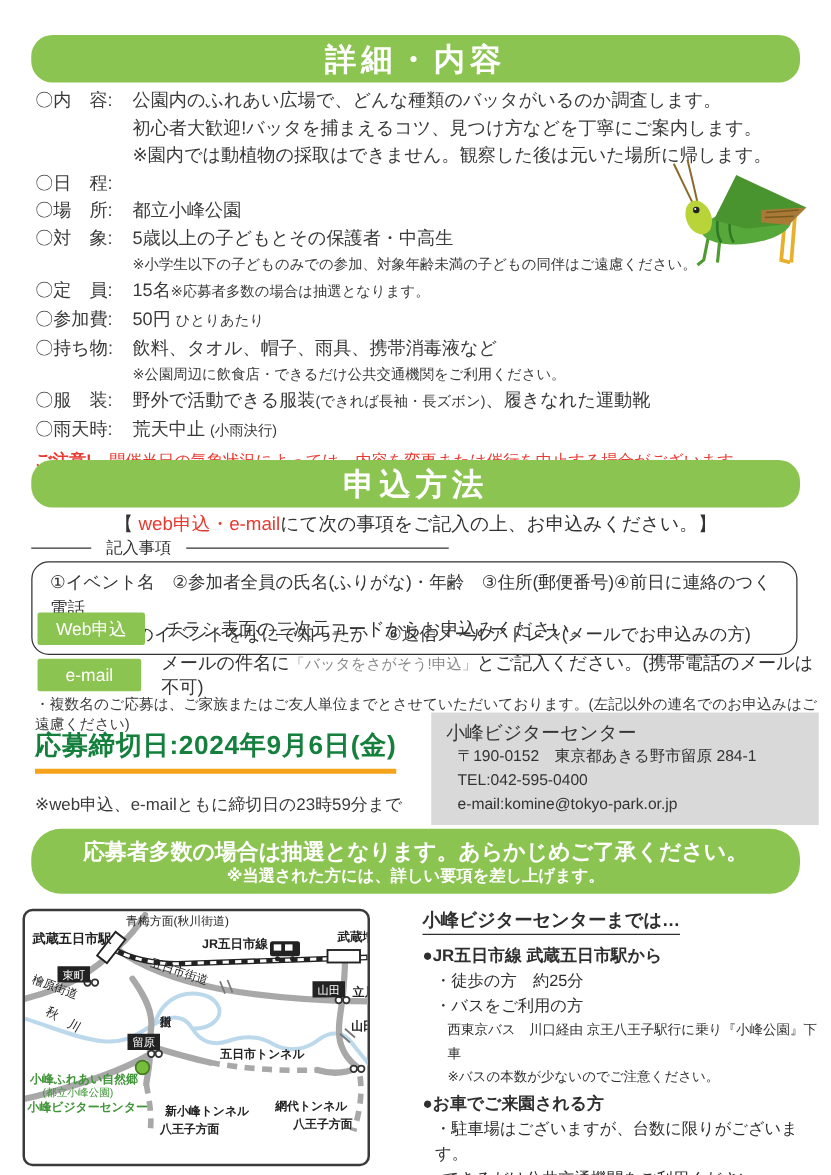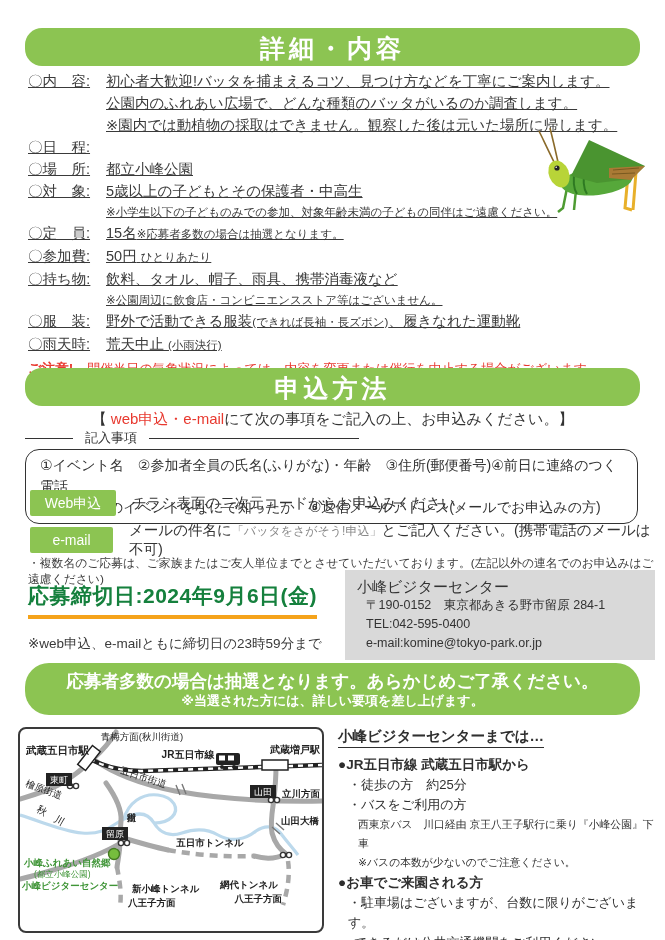--- a/index.html
+++ b/index.html
@@ -5,21 +5,21 @@
   html,body{margin:0;padding:0;background:#fff;}
   .page{position:relative;width:665px;height:940px;background:#fff;overflow:hidden;
         font-family:"Liberation Sans","DejaVu Sans",sans-serif;color:#3a3a3a;}
   
   .ghdr{position:absolute;left:25px;width:615px;height:38px;background:#8cc452;border-radius:17px;
         color:#fff;font-size:25px;font-weight:bold;text-align:center;line-height:40px;letter-spacing:4px;}
   #hdr-details{top:28px;}
   #hdr-apply{top:368px;}
   
   .details{position:absolute;top:70px;left:28px;width:612px;font-size:14.5px;}
-  .drow{display:flex;text-decoration:underline;}
+  .drow{display:flex;}
   .dlabel{flex:0 0 78px;line-height:22px;white-space:pre;}
   .dval{flex:1;}
   .dline{line-height:22px;}
   .dnote{font-size:11.5px;line-height:20px;}
   .inote{font-size:11.5px;}
   .notice{margin-top:3px;color:#e8392f;font-size:13px;line-height:20px;}
   .notice b{margin-right:14px;font-size:13.5px;}
   
   .bug{position:absolute;left:537px;top:126px;}
   
@@ -47,21 +47,21 @@
   .contact{position:absolute;top:570px;left:345px;width:310px;height:90px;background:#d9d9d9;
            padding:8px 12px;box-sizing:border-box;color:#333;}
   .c-name{font-size:15px;line-height:18px;}
   .c-line{font-size:12.5px;line-height:19px;margin-left:9px;}
   
   .banner{position:absolute;top:663px;left:25px;width:615px;height:52px;background:#8cc452;border-radius:24px;
           color:#fff;text-align:center;padding-top:7px;box-sizing:border-box;}
   .b1{font-size:17.5px;font-weight:bold;line-height:22px;text-align:center;}
   .b2{font-size:13px;font-weight:bold;line-height:18px;}
   
-  .mapbox{position:absolute;top:727px;left:18px;width:306px;height:206px;border:2px solid #3a3a3a;
+  .mapbox{position:absolute;top:727px;left:18px;width:278px;height:206px;border:2px solid #3a3a3a;
           border-radius:8px;box-sizing:border-box;background:#fff;overflow:hidden;}
   
   .access{position:absolute;top:727px;left:338px;width:324px;color:#2f2f2f;}
   .a-title{display:inline-block;font-size:14.5px;font-weight:bold;border-bottom:1.5px solid #2f2f2f;
            padding-bottom:1px;margin-bottom:6px;}
   .a-b{font-weight:bold;font-size:13.5px;line-height:21px;}
   .a-i{margin-left:10px;font-size:13px;line-height:20px;}
   .a-ii{margin-left:20px;font-size:10.8px;line-height:19px;}
   .a-iii{margin-left:16px;font-size:13px;line-height:20px;}
 </style>
@@ -69,22 +69,22 @@
 <body>
 
 <div class="page">
 
   <div class="ghdr" id="hdr-details">詳細・内容</div>
 
   <div class="details">
     <div class="drow">
       <span class="dlabel">〇内　容:</span>
       <div class="dval">
+        <div class="dline">公園内のふれあい広場で、どんな種類のバッタがいるのか調査します。</div>
         <div class="dline">初心者大歓迎!バッタを捕まえるコツ、見つけ方などを丁寧にご案内します。</div>
-        <div class="dline">公園内のふれあい広場で、どんな種類のバッタがいるのか調査します。</div>
         <div class="dline">※園内では動植物の採取はできません。観察した後は元いた場所に帰します。</div>
       </div>
     </div>
     <div class="drow">
       <span class="dlabel">〇日　程:</span>
     </div>
     <div class="drow">
       <span class="dlabel">〇場　所:</span>
       <div class="dval">
           <div class="dline">都立小峰公園</div>
@@ -106,21 +106,21 @@
     <div class="drow">
       <span class="dlabel">〇参加費:</span>
       <div class="dval">
           <div class="dline"><span>50円</span> <span class="inote">ひとりあたり</span></div>
         </div>
     </div>
     <div class="drow">
       <span class="dlabel">〇持ち物:</span>
       <div class="dval">
         <div class="dline">飲料、タオル、帽子、雨具、携帯消毒液など</div>
-        <div class="dnote">※公園周辺に飲食店・コンビニエンスストア等はございません。</div>
+        <div class="dnote">※公園周辺に飲食店・できるだけ公共交通機関をご利用ください。</div>
       </div>
     </div>
     <div class="drow">
       <span class="dlabel">〇服　装:</span>
       <div class="dval">
           <div class="dline"><span>野外で活動できる服装</span><span class="inote">(できれば長袖・長ズボン)</span><span>、履きなれた運動靴</span></div>
         </div>
     </div>
     <div class="drow">
       <span class="dlabel">〇雨天時:</span>

